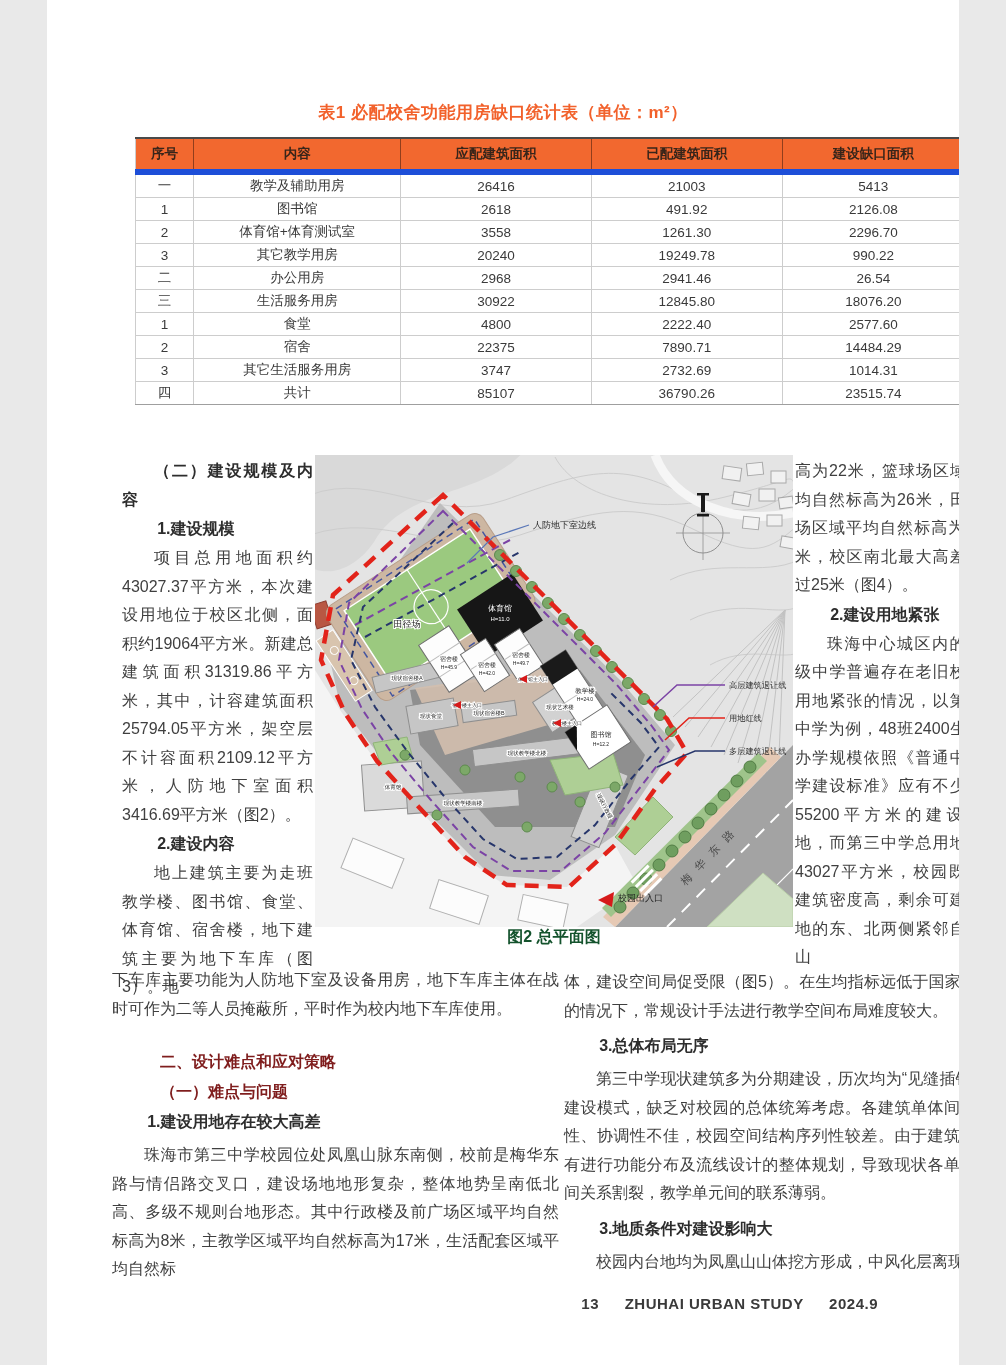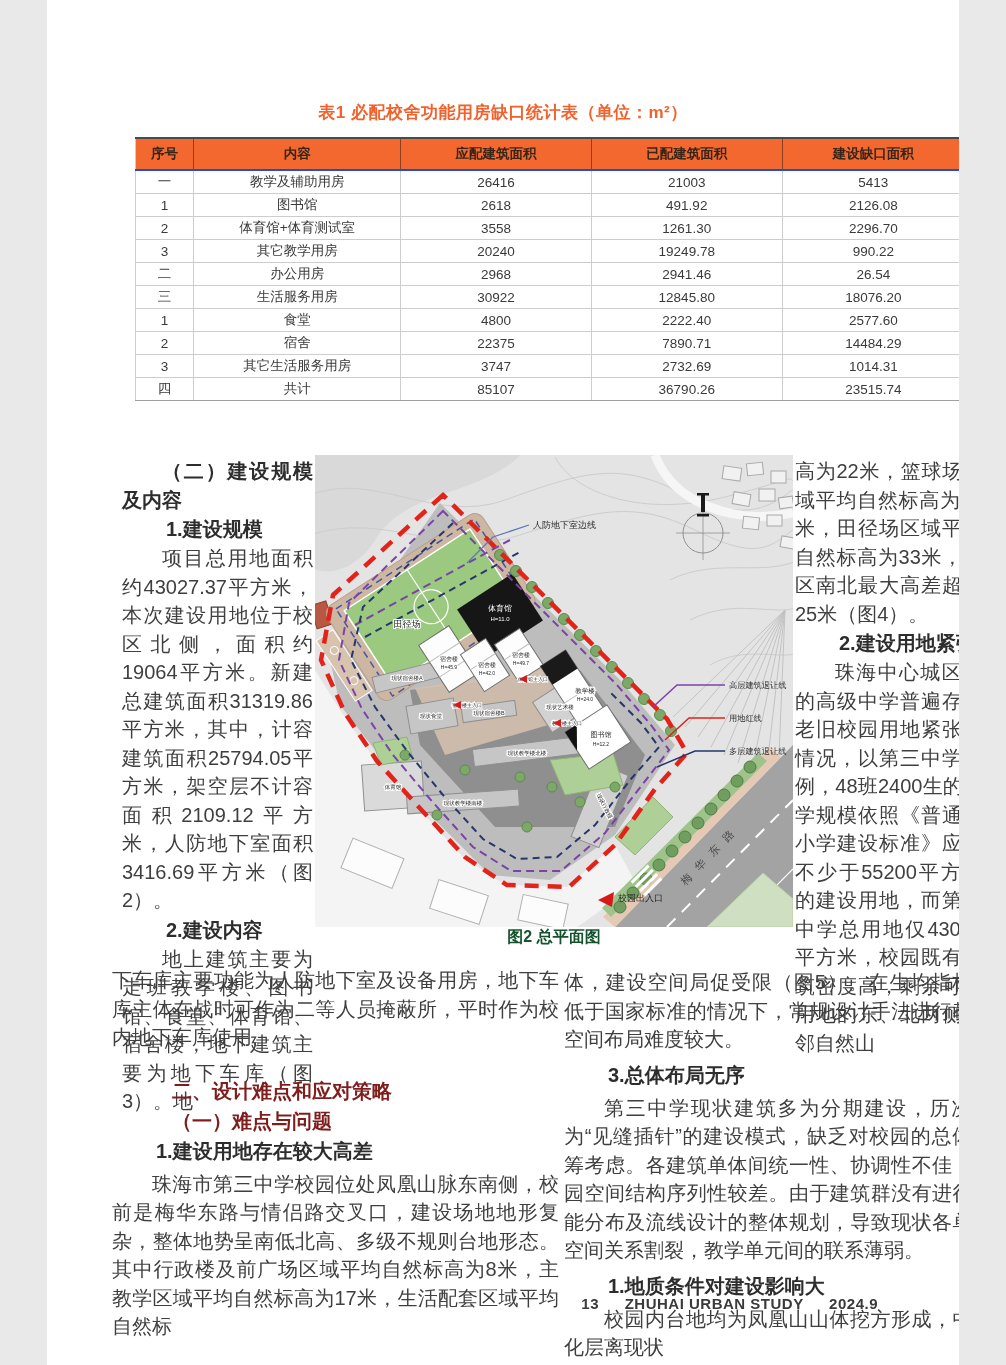--- a/index.html
+++ b/index.html
@@ -6,28 +6,28 @@
   .page{position:relative;width:912px;height:1365px;background:#ffffff;margin:0 auto;
         font-family:"Liberation Sans","DejaVu Sans",sans-serif;color:#3f3f3f;overflow:hidden;}
 
   
   .tbl-title{position:absolute;top:101px;left:0;width:100%;text-align:center;
              font-size:17px;font-weight:bold;color:#F2612B;letter-spacing:.5px;}
   table.stat{position:absolute;top:137px;left:88px;width:830px;border-collapse:collapse;
              table-layout:fixed;font-size:13.5px;color:#3a3a3a;text-align:center;
              border-left:1px solid #cdcdcd;border-right:1px solid #cdcdcd;}
   table.stat thead th{background:#F2682F;color:#38251a;font-weight:bold;height:30px;
-             border-top:2px solid #4a4a4a;border-bottom:2px solid #1d4ed8;
+             border-top:2px solid #4a4a4a;border-bottom:6px solid #1d4ed8;
              border-left:1px solid rgba(0,0,0,.4);padding:0;}
   table.stat thead th:first-child{border-left:none;}
   table.stat tbody td{height:22px;padding:0;border:1px solid #cdcdcd;background:#fff;}
   table.stat tbody tr:last-child td{border-bottom:1px solid #9f9f9f;}
 
   
-  .col{position:absolute;font-size:20px;line-height:28.5px;text-align:justify;text-justify:inter-character;}
+  .col{position:absolute;font-size:16px;line-height:28.5px;text-align:justify;text-justify:inter-character;}
   .col p{margin:0;text-indent:2em;}
   .col p.cont{text-indent:0;}
   .col p.h{font-weight:bold;color:#2d2d2d;}
   .col p.h-big{font-weight:bold;color:#7f1d1d;text-indent:3em;line-height:30px;}
   .col p.h-num{font-weight:bold;color:#2d2d2d;text-indent:2.2em;line-height:30px;}
   .col-left{left:75px;top:457px;width:191px;}
   .col-right{left:748px;top:457px;width:188px;}
   .bottom-left{left:65px;top:966px;width:447px;}
   .bottom-right{left:517px;top:968px;width:429px;}
   .mt24{margin-top:24px !important;}
@@ -393,21 +393,21 @@
     <p class="h-big mt24">二、设计难点和应对策略</p>
     <p class="h-big">（一）难点与问题</p>
     <p class="h-num">1.建设用地存在较大高差</p>
     <p class="mt4">珠海市第三中学校园位处凤凰山脉东南侧，校前是梅华东路与情侣路交叉口，建设场地地形复杂，整体地势呈南低北高、多级不规则台地形态。其中行政楼及前广场区域平均自然标高为8米，主教学区域平均自然标高为17米，生活配套区域平均自然标</p>
   </div>
 
   <div class="col bottom-right">
     <p class="cont">体，建设空间局促受限（图5）。在生均指标远低于国家标准的情况下，常规设计手法进行教学空间布局难度较大。</p>
     <p class="h-num mt6">3.总体布局无序</p>
     <p class="mt4">第三中学现状建筑多为分期建设，历次均为“见缝插针”的建设模式，缺乏对校园的总体统筹考虑。各建筑单体间统一性、协调性不佳，校园空间结构序列性较差。由于建筑群没有进行功能分布及流线设计的整体规划，导致现状各单体空间关系割裂，教学单元间的联系薄弱。</p>
-    <p class="h-num mt6">1.地质条件对建设影响大</p>
+    <p class="h-num mt6">3.地质条件对建设影响大</p>
     <p class="mt4">校园内台地均为凤凰山山体挖方形成，中风化层离现状</p>
   </div>
 
   <div class="footer">
     <span>13</span>
     <span>ZHUHAI URBAN STUDY</span>
     <span>2024.9</span>
   </div>
 </div>
 

